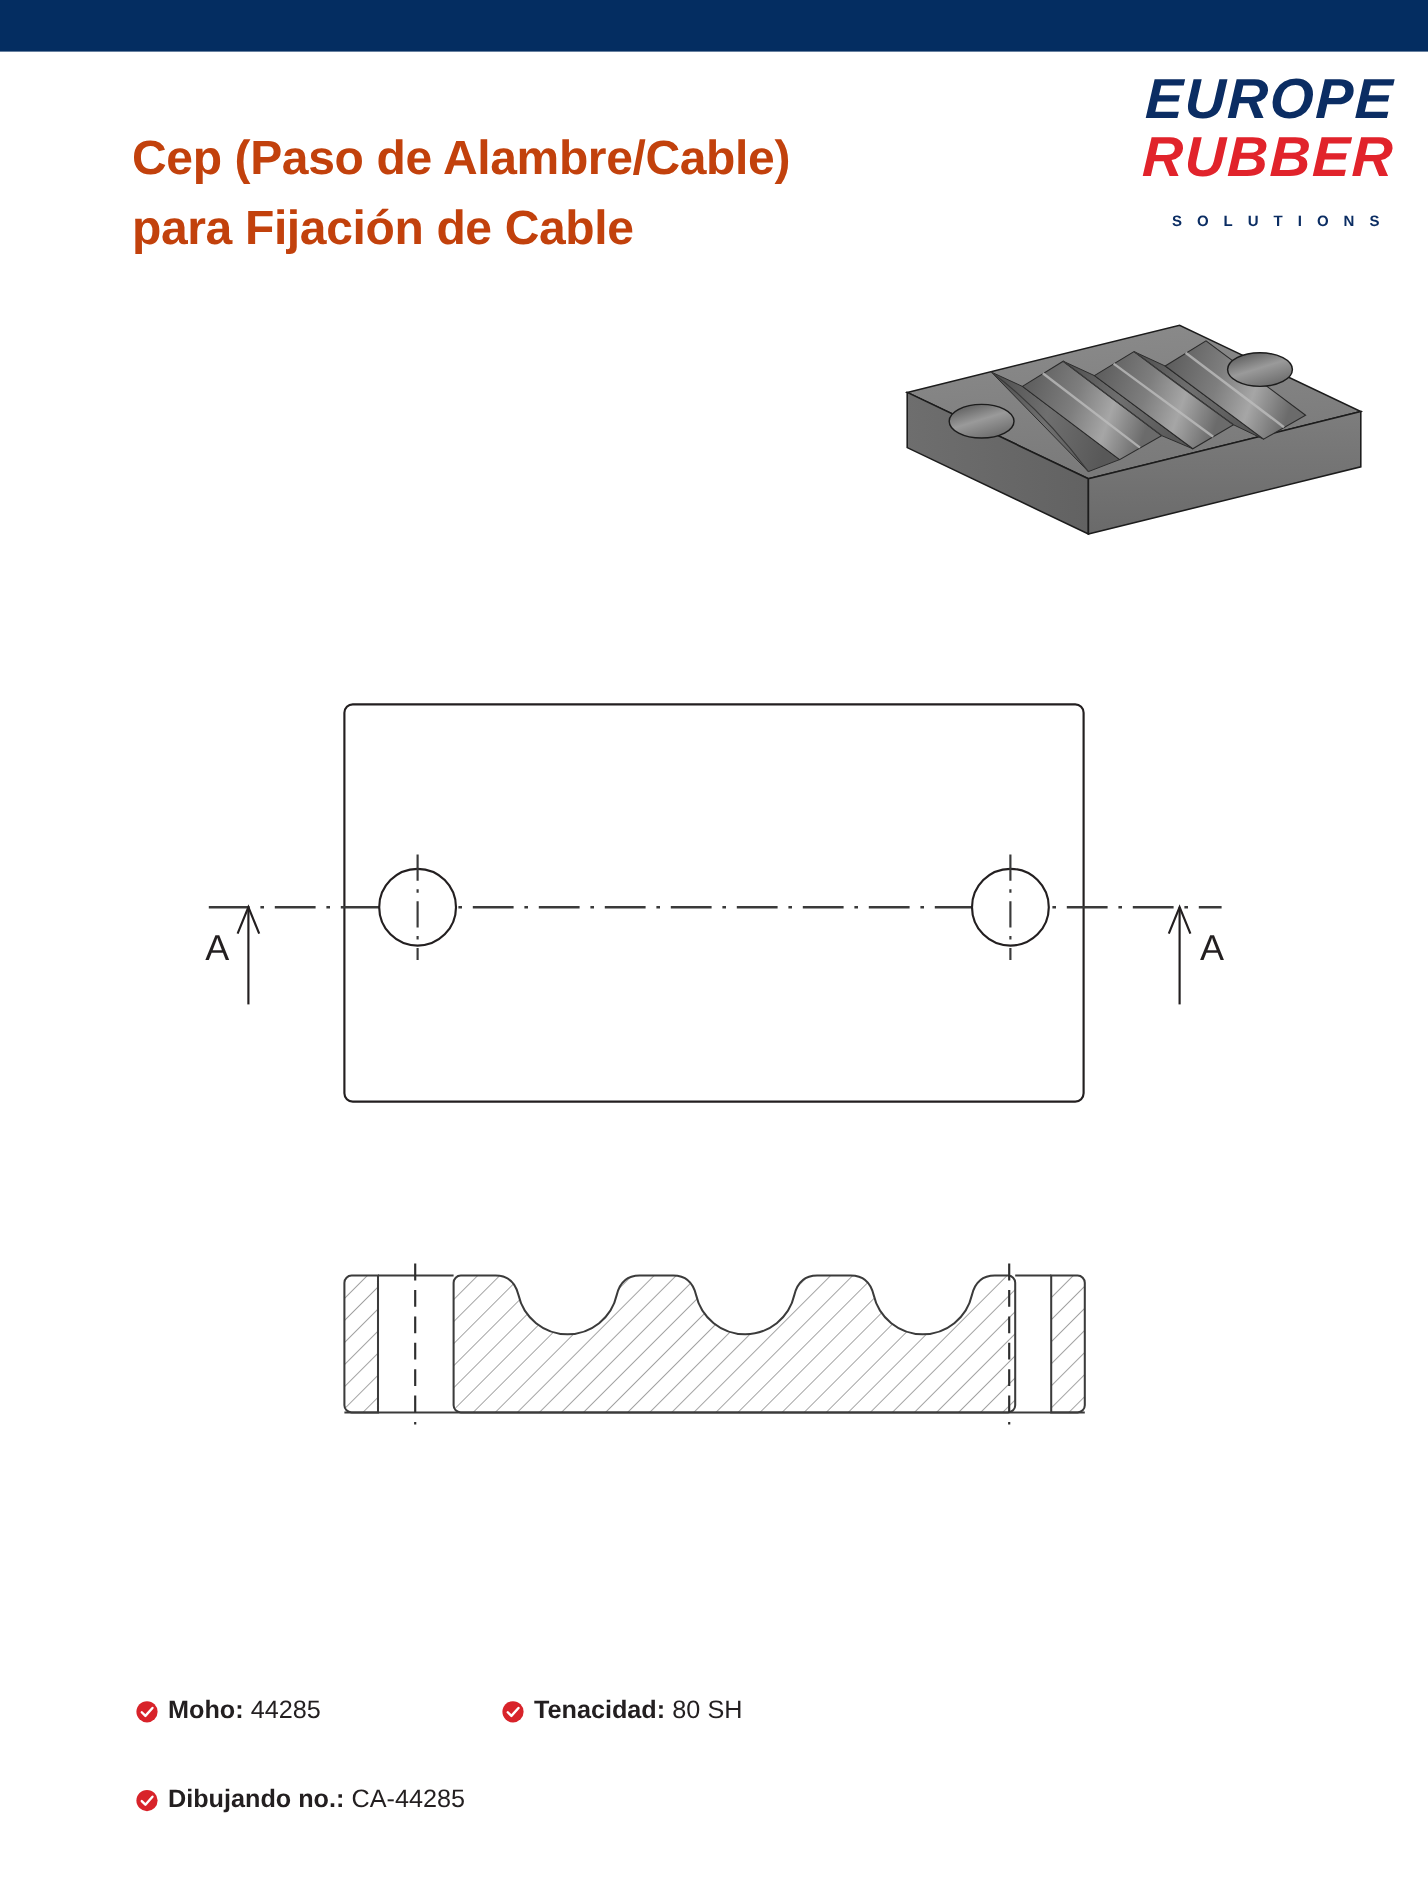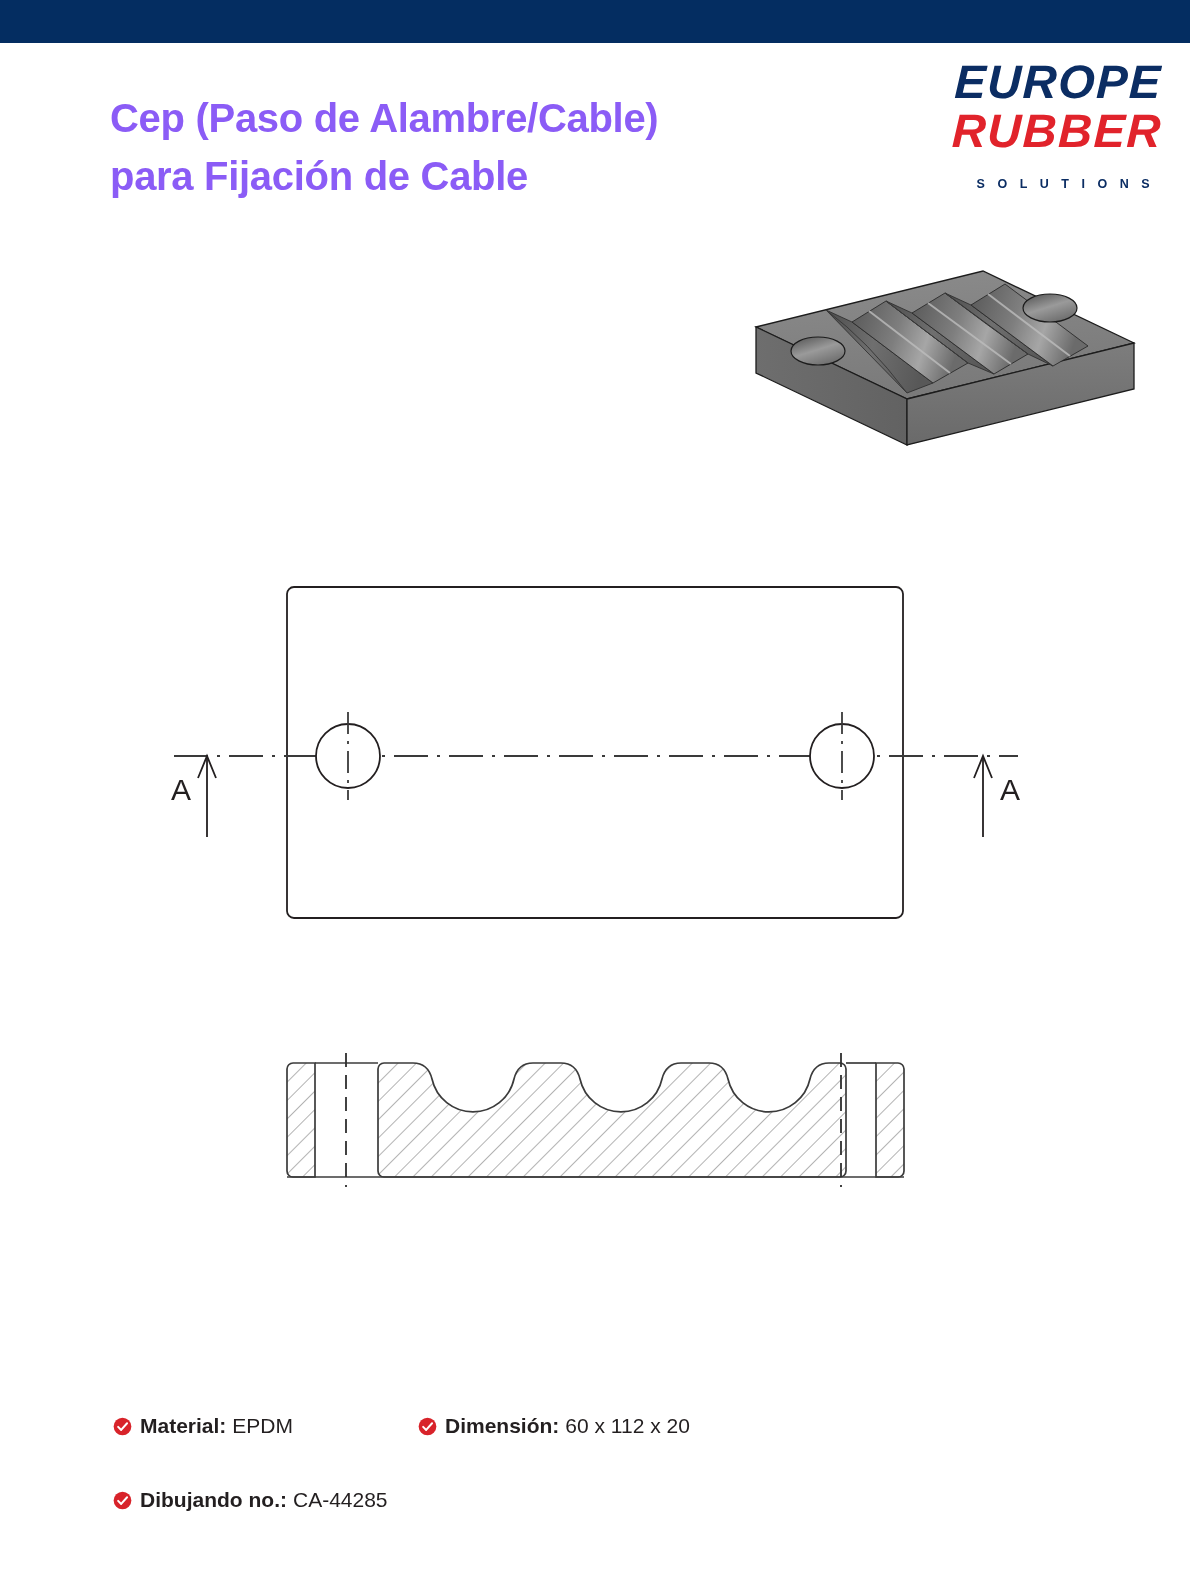--- a/index.html
+++ b/index.html
@@ -22,27 +22,27 @@
     left: 0; top: 0;
     width: 1190px;
     height: 43px;
     background: #042d61;
   }
 
   
   .page-title {
     position: absolute;
     left: 110px;
-    top: 89px;
+    top: 103px;
     width: 700px;
     font-size: 40px;
     font-weight: bold;
     line-height: 1.45;
     letter-spacing: -0.3px;
-    color: #8b5cf6;
+    color: #c2410c;
     white-space: pre-line;
   }
 
   .logo {
     position: absolute;
     right: 28px;
     top: 58px;
     width: 270px;
     text-align: right;
     user-select: none;
@@ -298,39 +298,39 @@
 
     <line x1="27" y1="142" x2="644" y2="142" stroke="#3b3b3b" stroke-width="1.7"></line>
 
     <line x1="86" y1="18" x2="86" y2="152" stroke="#2e2e2e" stroke-width="1.8" stroke-dasharray="14 8"></line>
     <line x1="581" y1="18" x2="581" y2="152" stroke="#2e2e2e" stroke-width="1.8" stroke-dasharray="14 8"></line>
   </svg>
 </div>
 
 <div class="specs">
 
-
   <div class="spec-row">
     <div class="spec-item col1">
       <svg class="check-icon" viewBox="0 0 20 20" xmlns="http://www.w3.org/2000/svg">
         <circle cx="10" cy="10" r="9.3" fill="#d8232a"></circle>
         <polyline points="5.4,10.4 8.6,13.6 14.8,6.6" fill="none" stroke="#ffffff" stroke-width="2.1" stroke-linecap="round" stroke-linejoin="round"></polyline>
       </svg>
-      <span class="spec-label">Material:</span>
-      <span class="spec-value">EPDM</span>
+      <span class="spec-label">Moho:</span>
+      <span class="spec-value">44285</span>
     </div>
     <div class="spec-item col2">
       <svg class="check-icon" viewBox="0 0 20 20" xmlns="http://www.w3.org/2000/svg">
         <circle cx="10" cy="10" r="9.3" fill="#d8232a"></circle>
         <polyline points="5.4,10.4 8.6,13.6 14.8,6.6" fill="none" stroke="#ffffff" stroke-width="2.1" stroke-linecap="round" stroke-linejoin="round"></polyline>
       </svg>
-      <span class="spec-label">Dimensión:</span>
-      <span class="spec-value">60 x 112 x 20</span>
+      <span class="spec-label">Tenacidad:</span>
+      <span class="spec-value">80 SH</span>
     </div>
   </div>
+
 
   <div class="spec-row">
     <div class="spec-item col1">
       <svg class="check-icon" viewBox="0 0 20 20" xmlns="http://www.w3.org/2000/svg">
         <circle cx="10" cy="10" r="9.3" fill="#d8232a"></circle>
         <polyline points="5.4,10.4 8.6,13.6 14.8,6.6" fill="none" stroke="#ffffff" stroke-width="2.1" stroke-linecap="round" stroke-linejoin="round"></polyline>
       </svg>
       <span class="spec-label">Dibujando no.:</span>
       <span class="spec-value">CA-44285</span>
     </div>

